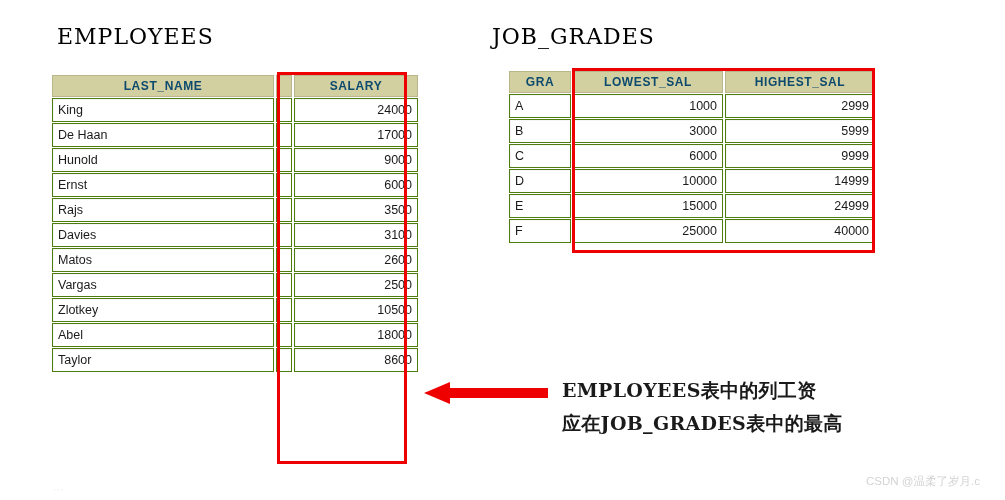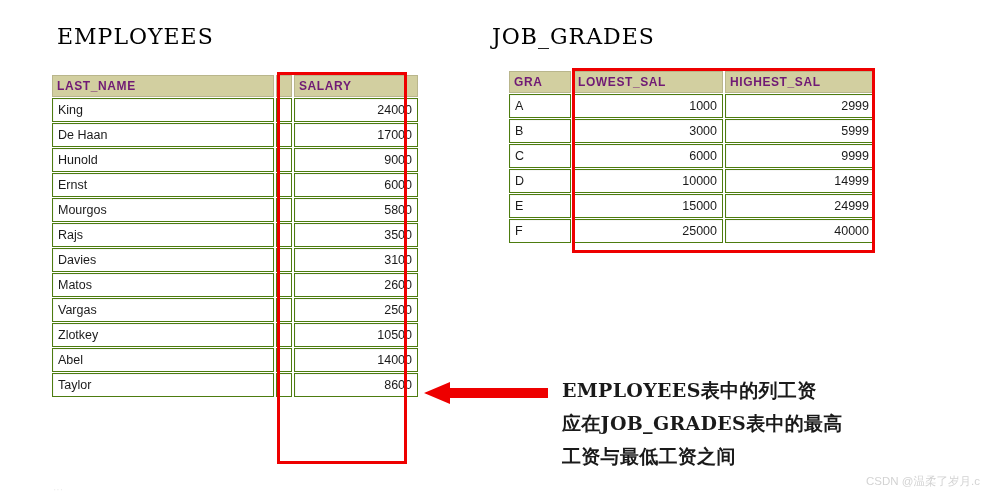--- a/index.html
+++ b/index.html
@@ -32,26 +32,26 @@
   
   .db-table {
     position: absolute;
     border-collapse: separate;
     border-spacing: 2px 1px;
     table-layout: fixed;
     background: #ffffff;
   }
   .db-table th {
     background: #d2cfa0;
-    color: #701a75;
+    color: #0c4a6e;
     font-family: "Liberation Sans", sans-serif;
     font-size: 12px;
     font-weight: bold;
     letter-spacing: 0.6px;
-    text-align: left;
+    text-align: center;
     height: 20px;
     padding: 0 4px;
     border: 1px solid #b9b68c;
     white-space: nowrap;
     overflow: hidden;
   }
   .db-table td {
     background: #ffffff;
     color: #1a1a1a;
     font-family: "Liberation Sans", sans-serif;
@@ -172,25 +172,20 @@
         <td class="txt">Hunold</td>
         <td></td>
         <td class="num">9000</td>
       </tr>
       <tr>
         <td class="txt">Ernst</td>
         <td></td>
         <td class="num">6000</td>
       </tr>
       <tr>
-        <td class="txt">Mourgos</td>
-        <td></td>
-        <td class="num">5800</td>
-      </tr>
-      <tr>
         <td class="txt">Rajs</td>
         <td></td>
         <td class="num">3500</td>
       </tr>
       <tr>
         <td class="txt">Davies</td>
         <td></td>
         <td class="num">3100</td>
       </tr>
       <tr>
@@ -204,21 +199,21 @@
         <td class="num">2500</td>
       </tr>
       <tr>
         <td class="txt">Zlotkey</td>
         <td></td>
         <td class="num">10500</td>
       </tr>
       <tr>
         <td class="txt">Abel</td>
         <td></td>
-        <td class="num">14000</td>
+        <td class="num">18000</td>
       </tr>
       <tr>
         <td class="txt">Taylor</td>
         <td></td>
         <td class="num">8600</td>
       </tr>
     </tbody>
 </table>
 
 <div id="employees-salary-highlight" class="highlight-box"></div>
@@ -274,18 +269,17 @@
 
 <div id="jobgrades-sal-highlight" class="highlight-box"></div>
 
 <svg id="annotation-arrow" viewBox="0 0 124 24">
   <polygon points="0,12 26,1 26,7 124,7 124,17 26,17 26,23" fill="#ee0000"></polygon>
 </svg>
 
 <div id="annotation-text">
   <span class="line">EMPLOYEES表中的列工资</span>
   <span class="line">应在JOB_GRADES表中的最高</span>
-  <span class="line">工资与最低工资之间</span>
 </div>
 
 <div id="watermark">CSDN @温柔了岁月.c</div>
 
 <div id="bottom-artifact">···</div>
 
 </body></html>

